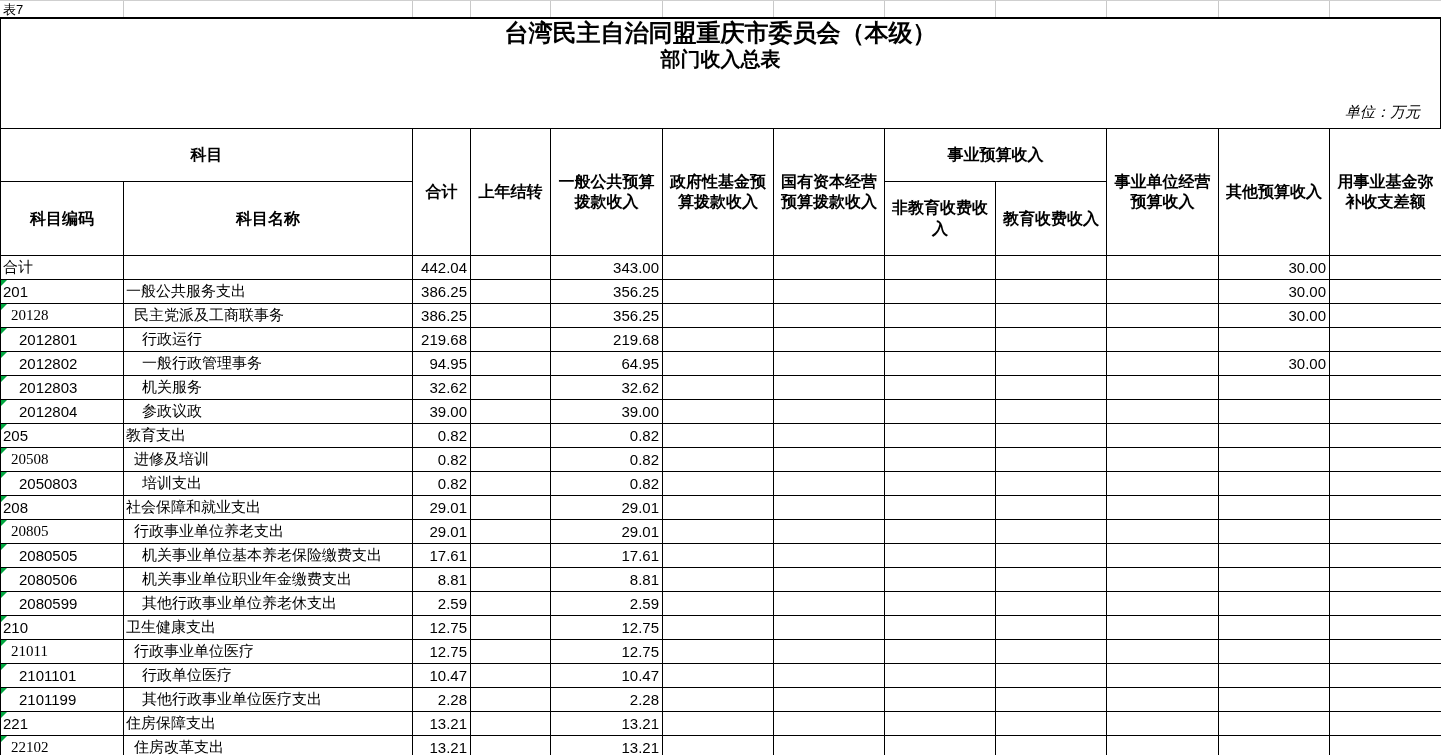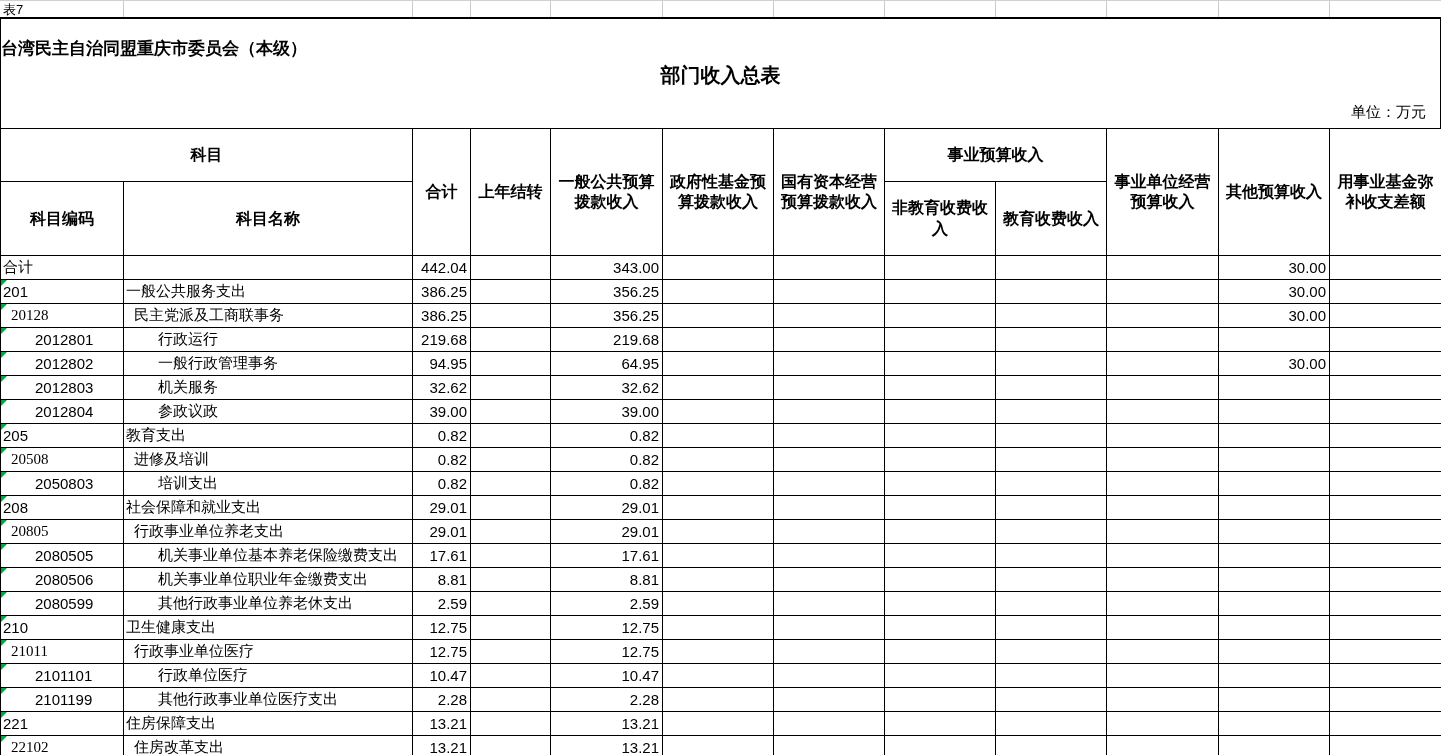--- a/index.html
+++ b/index.html
@@ -11,42 +11,42 @@
   }
   .sheet { position:relative; width:1441px; height:755px; overflow:hidden; background:#fff; }
 
   
   .topstrip { position:relative; height:19px; border-top:1px solid #cfcfcf; border-bottom:2px solid #000; background:#fff;text-align:right; }
   .topstrip .gl { position:absolute; top:0; bottom:0; width:1px; background:#c9c9c9; }
   .sheet-label { position:absolute; left:3px; top:1px; font-size:13px; line-height:15px; }
 
   
   .titleblock { position:relative; height:109px; border-left:1px solid #000; border-right:1px solid #000; background:#fff; }
-  .title-line1 { font-weight:bold; font-size:17px; line-height:27px; padding-top:16px; }
+  .title-line1 { text-align:center; font-weight:bold; font-size:24px; line-height:27px; }
   .title-line2 { text-align:center; font-weight:bold; font-size:20px; line-height:27px; }
-  .unit-note { position:absolute; right:14px; bottom:6px; font-size:15px; }
+  .unit-note { position:absolute; right:20px; bottom:6px; font-size:15px;font-style:italic; }
 
   
   table { border-collapse:collapse; table-layout:fixed; width:1441px; }
   th, td { border:1px solid #000; overflow:hidden; }
   thead th {
     font-size:16px; font-weight:bold; text-align:center; vertical-align:middle;
     padding:16px 2px; line-height:1.28; background:#fff;
   }
   tr.hrow-a { height:42px; }
   tr.hrow-b { height:52px; }
   tbody td {
     height:24px; font-size:15px; vertical-align:middle;
     padding:0 2px; position:relative; white-space:nowrap; background:#fff;
   }
   td.num { text-align:right; padding-right:3px; }
   td.code, td.name { text-align:left; }
   td.lvl0 { padding-left:2px; }
   td.lvl1 { padding-left:10px;font-family:Liberation Serif, serif; }
-  td.lvl2 { padding-left:34px; }
+  td.lvl2 { padding-left:18px; }
   .flag {
     position:absolute; left:0; top:0; width:0; height:0;
     border-top:6px solid var(--flag-green,#00a63f);
     border-right:6px solid transparent;
   }
 </style>
 </head>
 <body>
 
 <div class="sheet">

